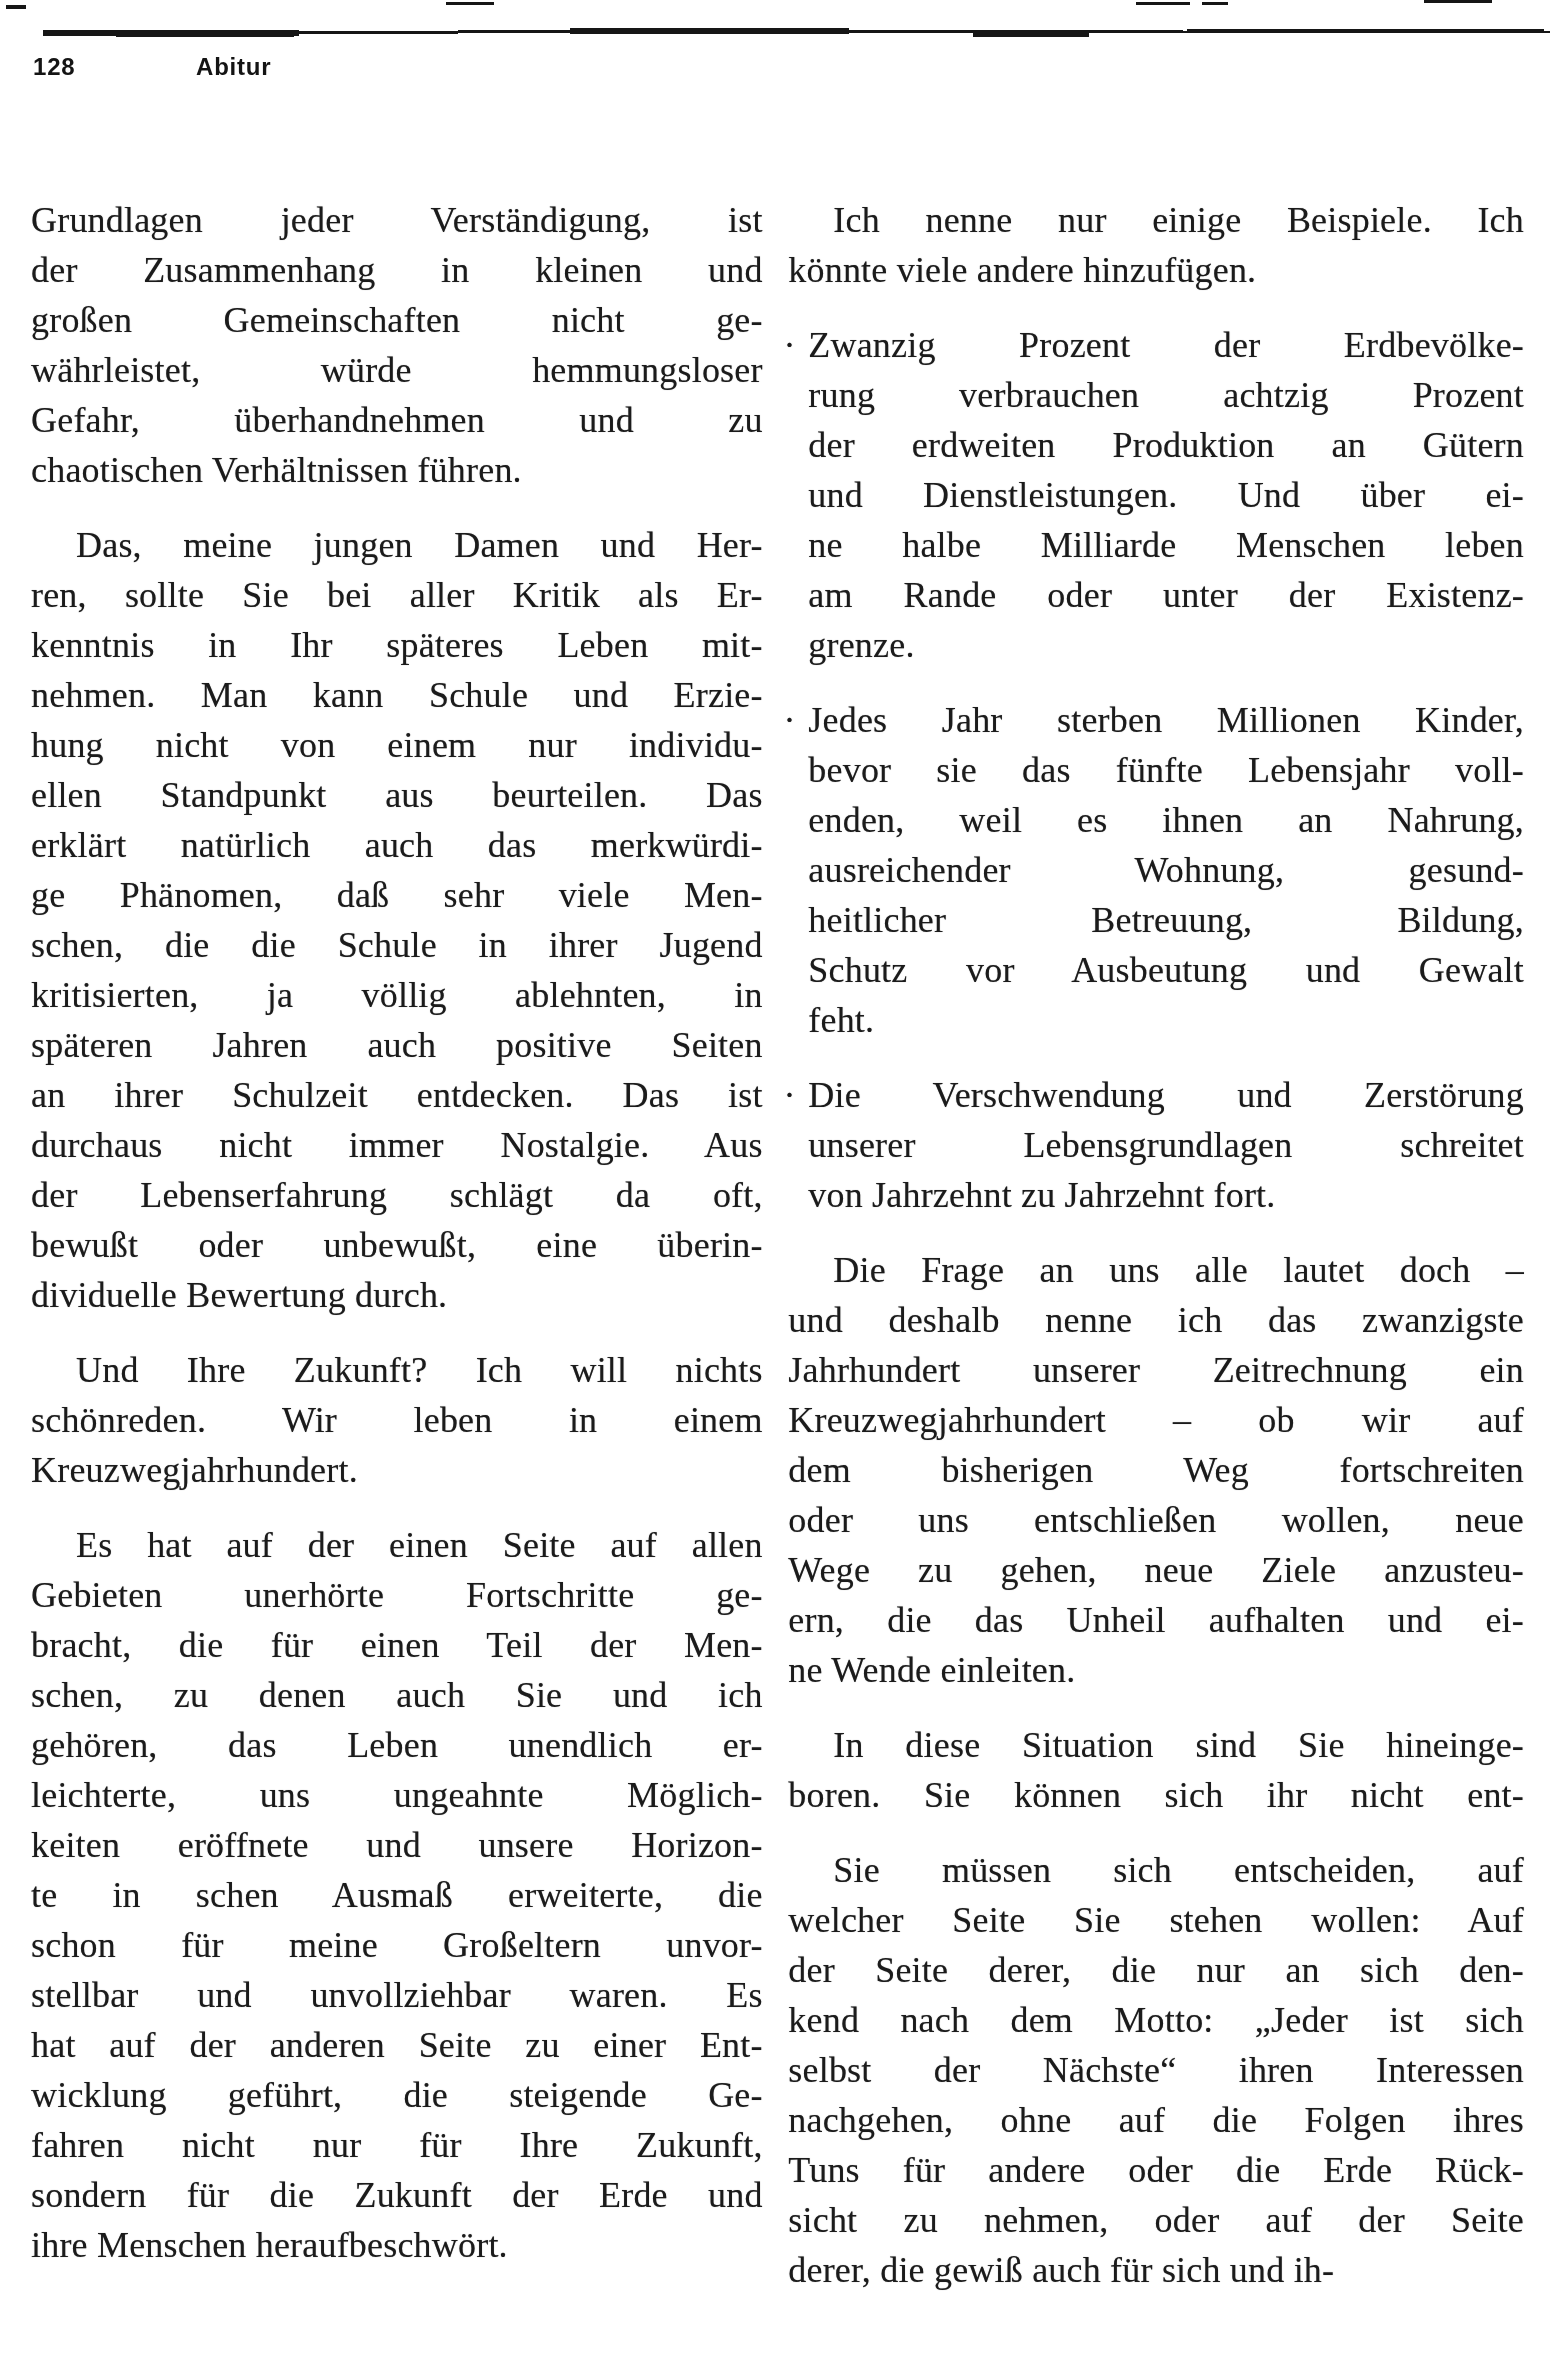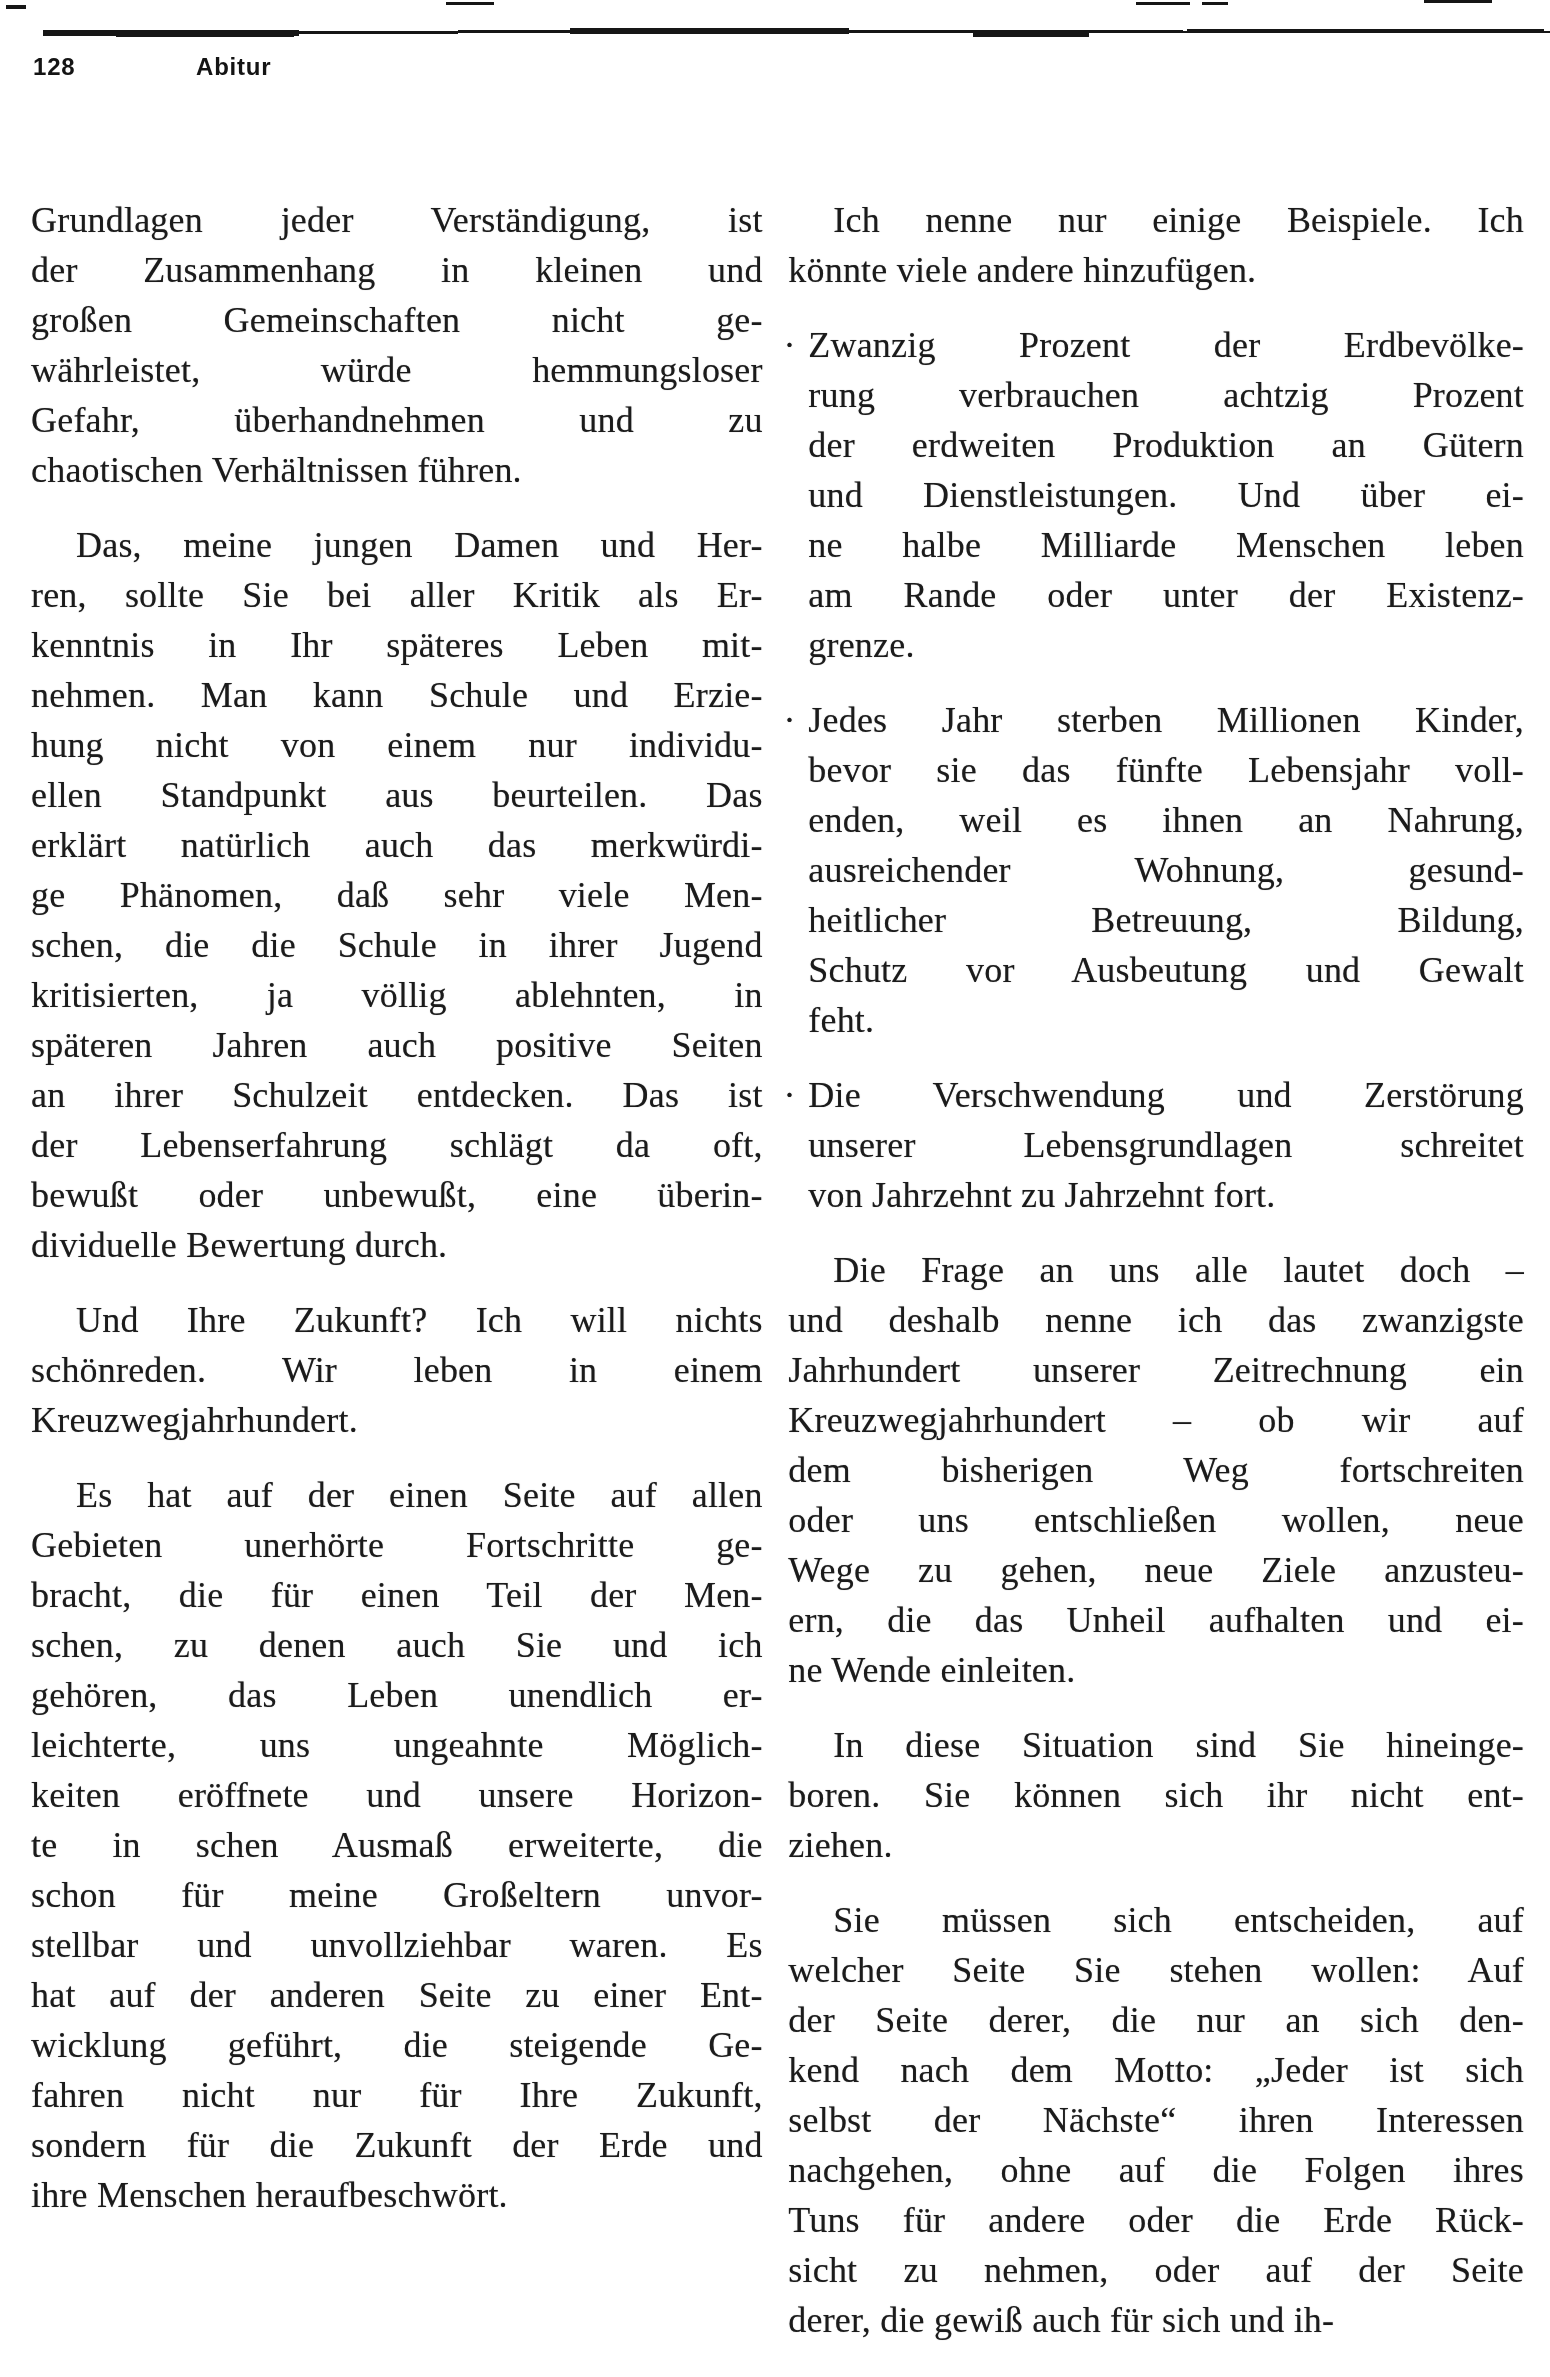--- a/index.html
+++ b/index.html
@@ -87,20 +87,21 @@
           <div class="line">kenntnis in Ihr späteres Leben mit-</div>
           <div class="line">nehmen. Man kann Schule und Erzie-</div>
           <div class="line">hung nicht von einem nur individu-</div>
           <div class="line">ellen Standpunkt aus beurteilen. Das</div>
           <div class="line">erklärt natürlich auch das merkwürdi-</div>
           <div class="line">ge Phänomen, daß sehr viele Men-</div>
           <div class="line">schen, die die Schule in ihrer Jugend</div>
           <div class="line">kritisierten, ja völlig ablehnten, in</div>
           <div class="line">späteren Jahren auch positive Seiten</div>
           <div class="line">an ihrer Schulzeit entdecken. Das ist</div>
+          <div class="line">durchaus nicht immer Nostalgie. Aus</div>
           <div class="line">der Lebenserfahrung schlägt da oft,</div>
           <div class="line">bewußt oder unbewußt, eine überin-</div>
           <div class="line lastline">dividuelle Bewertung durch.</div>
         </div>
         <div class="para indent">
           <div class="line">Und Ihre Zukunft? Ich will nichts</div>
           <div class="line">schönreden. Wir leben in einem</div>
           <div class="line lastline">Kreuzwegjahrhundert.</div>
         </div>
         <div class="para indent">
@@ -159,21 +160,20 @@
           <div class="line">Kreuzwegjahrhundert – ob wir auf</div>
           <div class="line">dem bisherigen Weg fortschreiten</div>
           <div class="line">oder uns entschließen wollen, neue</div>
           <div class="line">Wege zu gehen, neue Ziele anzusteu-</div>
           <div class="line">ern, die das Unheil aufhalten und ei-</div>
           <div class="line lastline">ne Wende einleiten.</div>
         </div>
         <div class="para indent">
           <div class="line">In diese Situation sind Sie hineinge-</div>
           <div class="line">boren. Sie können sich ihr nicht ent-</div>
-          <div class="line lastline">ziehen.</div>
         </div>
         <div class="para indent">
           <div class="line">Sie müssen sich entscheiden, auf</div>
           <div class="line">welcher Seite Sie stehen wollen: Auf</div>
           <div class="line">der Seite derer, die nur an sich den-</div>
           <div class="line">kend nach dem Motto: „Jeder ist sich</div>
           <div class="line">selbst der Nächste“ ihren Interessen</div>
           <div class="line">nachgehen, ohne auf die Folgen ihres</div>
           <div class="line">Tuns für andere oder die Erde Rück-</div>
           <div class="line">sicht zu nehmen, oder auf der Seite</div>

